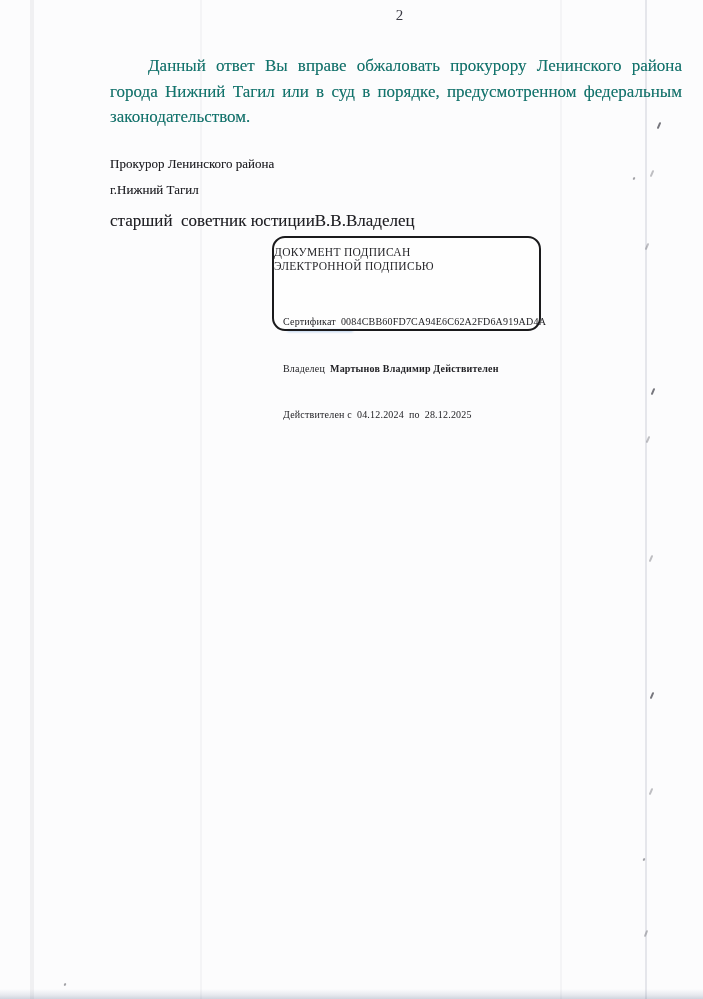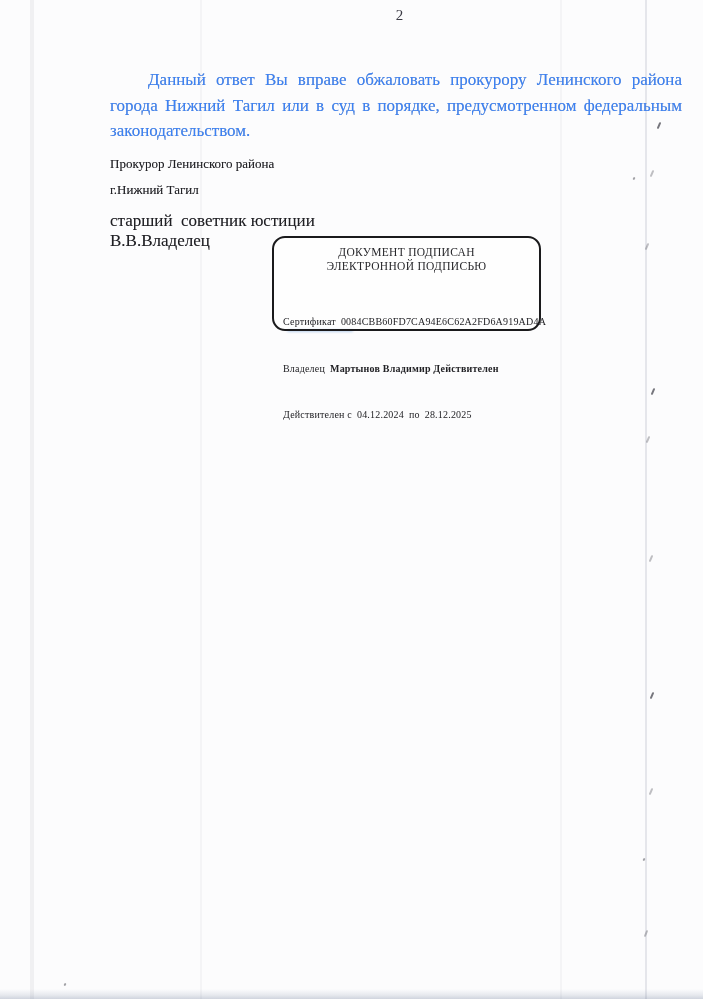--- a/index.html
+++ b/index.html
@@ -13,54 +13,53 @@
   }
   .page { position: absolute; inset: 0; }
 
   
   .page-number {
     position: absolute; top: 7px; left: 96px; right: 0;
     text-align: center;
     font-size: 15px; color: #3a3a44;
   }
   .paragraph {
-    position: absolute; top: 50px; left: 110px; width: 572px;
+    position: absolute; top: 36px; left: 110px; width: 572px;
     font-size: 17px; line-height: 25.5px;
     text-align: justify; text-indent: 38px;
     word-spacing: 2.5px;
-    color: #3b82f6;
+    color: #0f766e;
     text-shadow: 0 0 0.5px rgba(30,30,40,0.35);
   }
   .signoff-position {
     position: absolute; top: 151px; left: 110px;
     font-size: 13px; line-height: 26px;
     color: #202024;
     text-shadow: 0 0 0.5px rgba(30,30,40,0.35);
   }
   .signoff-row {
     position: absolute; top: 211px; left: 110px; right: 22px;
-    display: flex; justify-content: space-between; align-items: baseline;
+    display: flex; align-items: baseline;
     font-size: 17px; color: #202024;
     text-shadow: 0 0 0.5px rgba(30,30,40,0.35);
-    flex-direction: column;
   }
   .rank { white-space: pre-wrap; }
 
   
   .stamp {
     position: absolute; top: 236px; left: 272px;
     width: 265px; height: 91px;
     border: 2px solid #1a1a1c;
     border-radius: 13px;
     background: rgba(255,255,255,0.6);
     box-sizing: content-box;
   }
   .stamp-title {
     margin-top: 8px;
-    text-align: center;
+    text-align: left;
     font-size: 11.5px; line-height: 13.5px;
     letter-spacing: 0.3px;
     color: #27272b;
   }
   .stamp-details {
     margin: 10px 0 0 9px;
     font-size: 10px; line-height: 15.5px;
     letter-spacing: 0.2px;
     color: #222226;
     white-space: pre-wrap;

